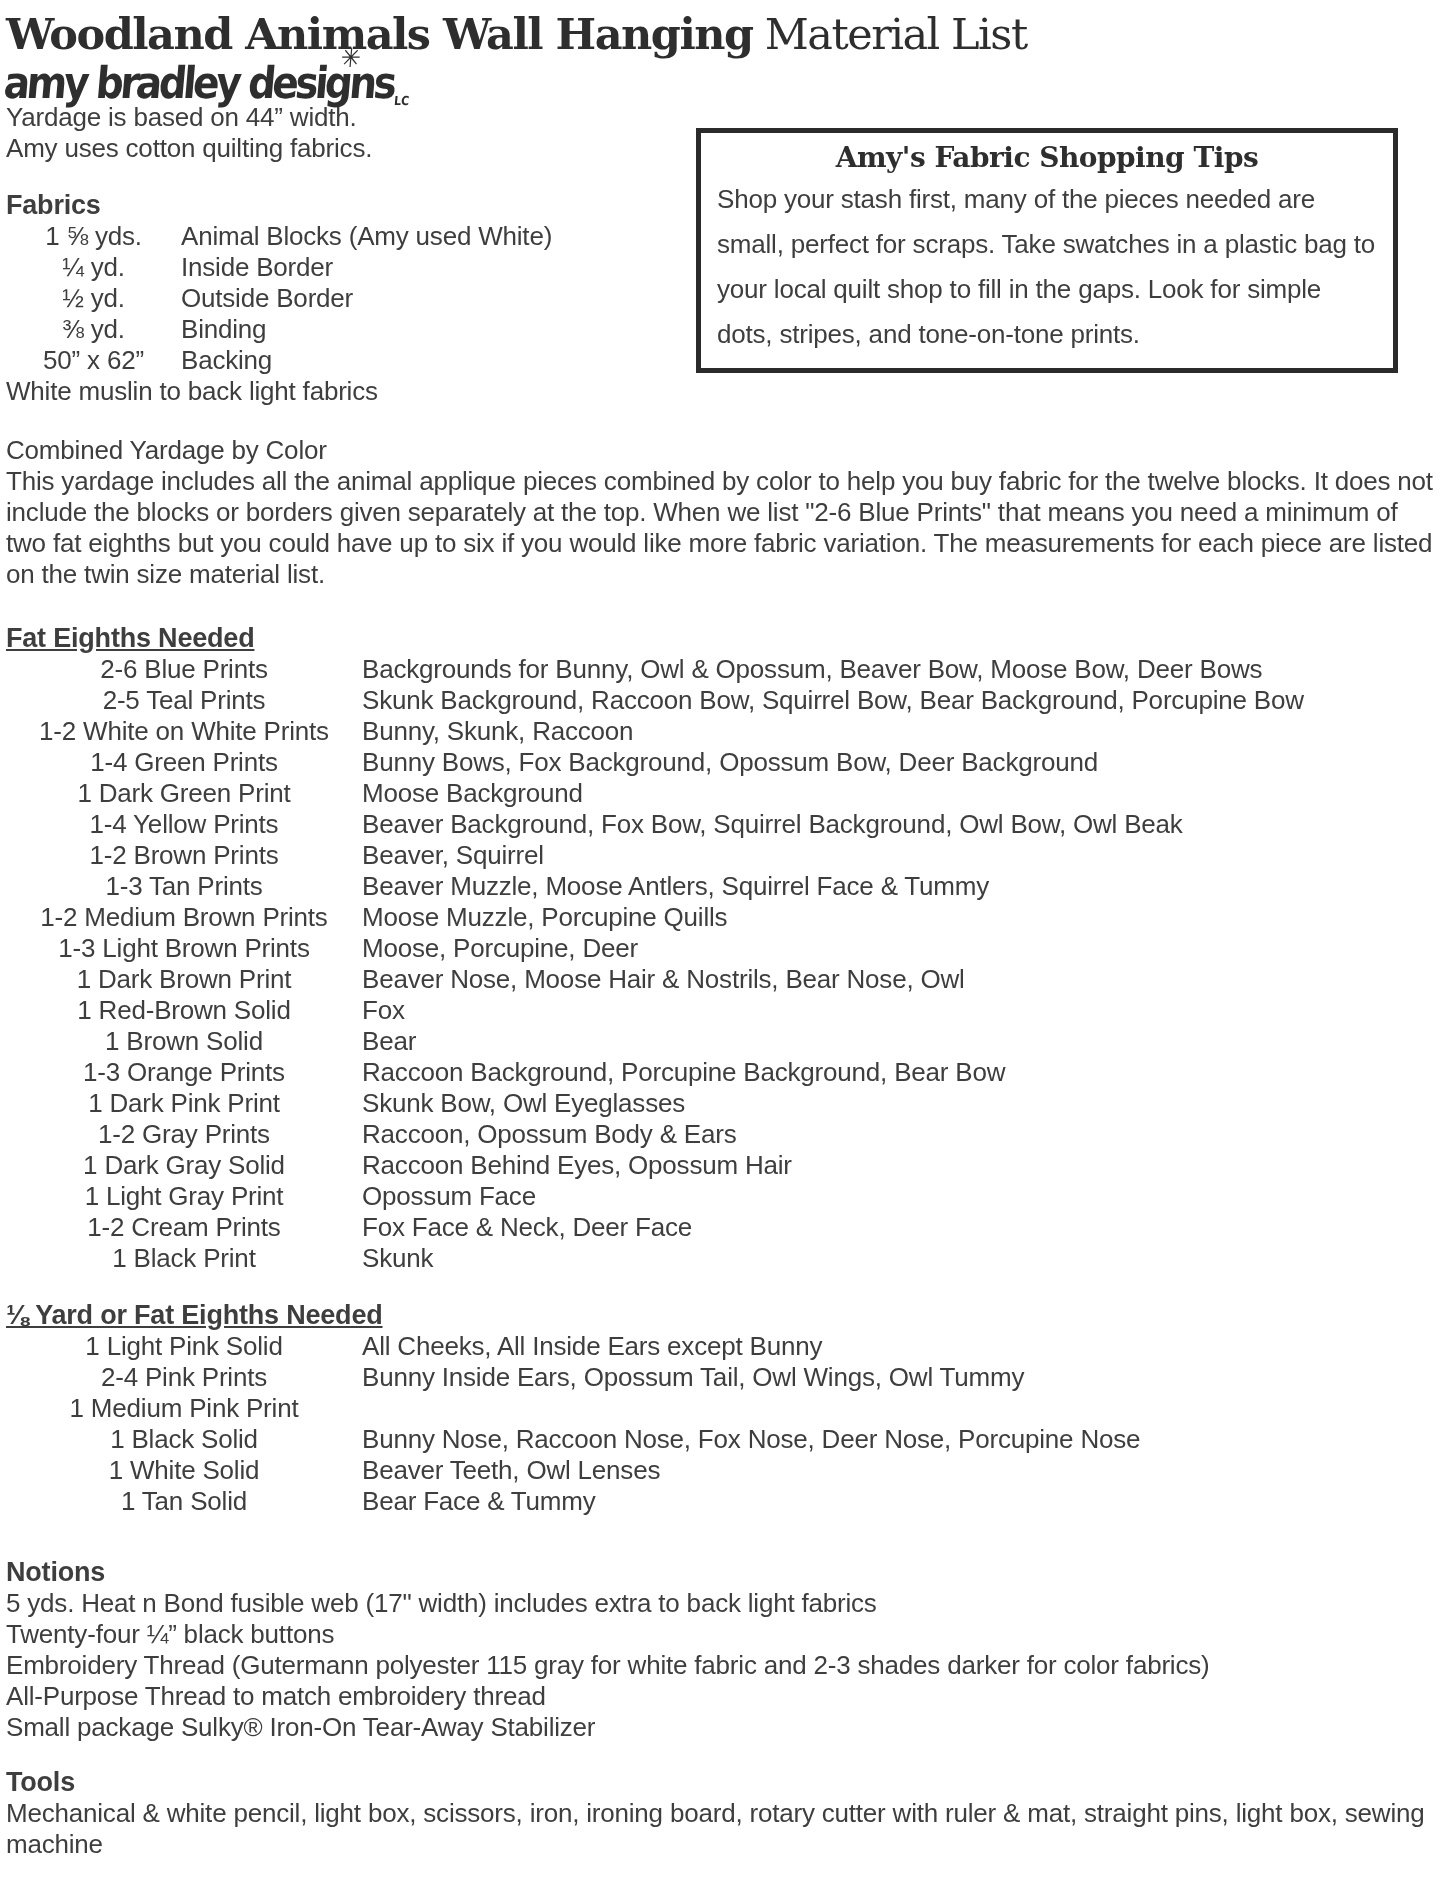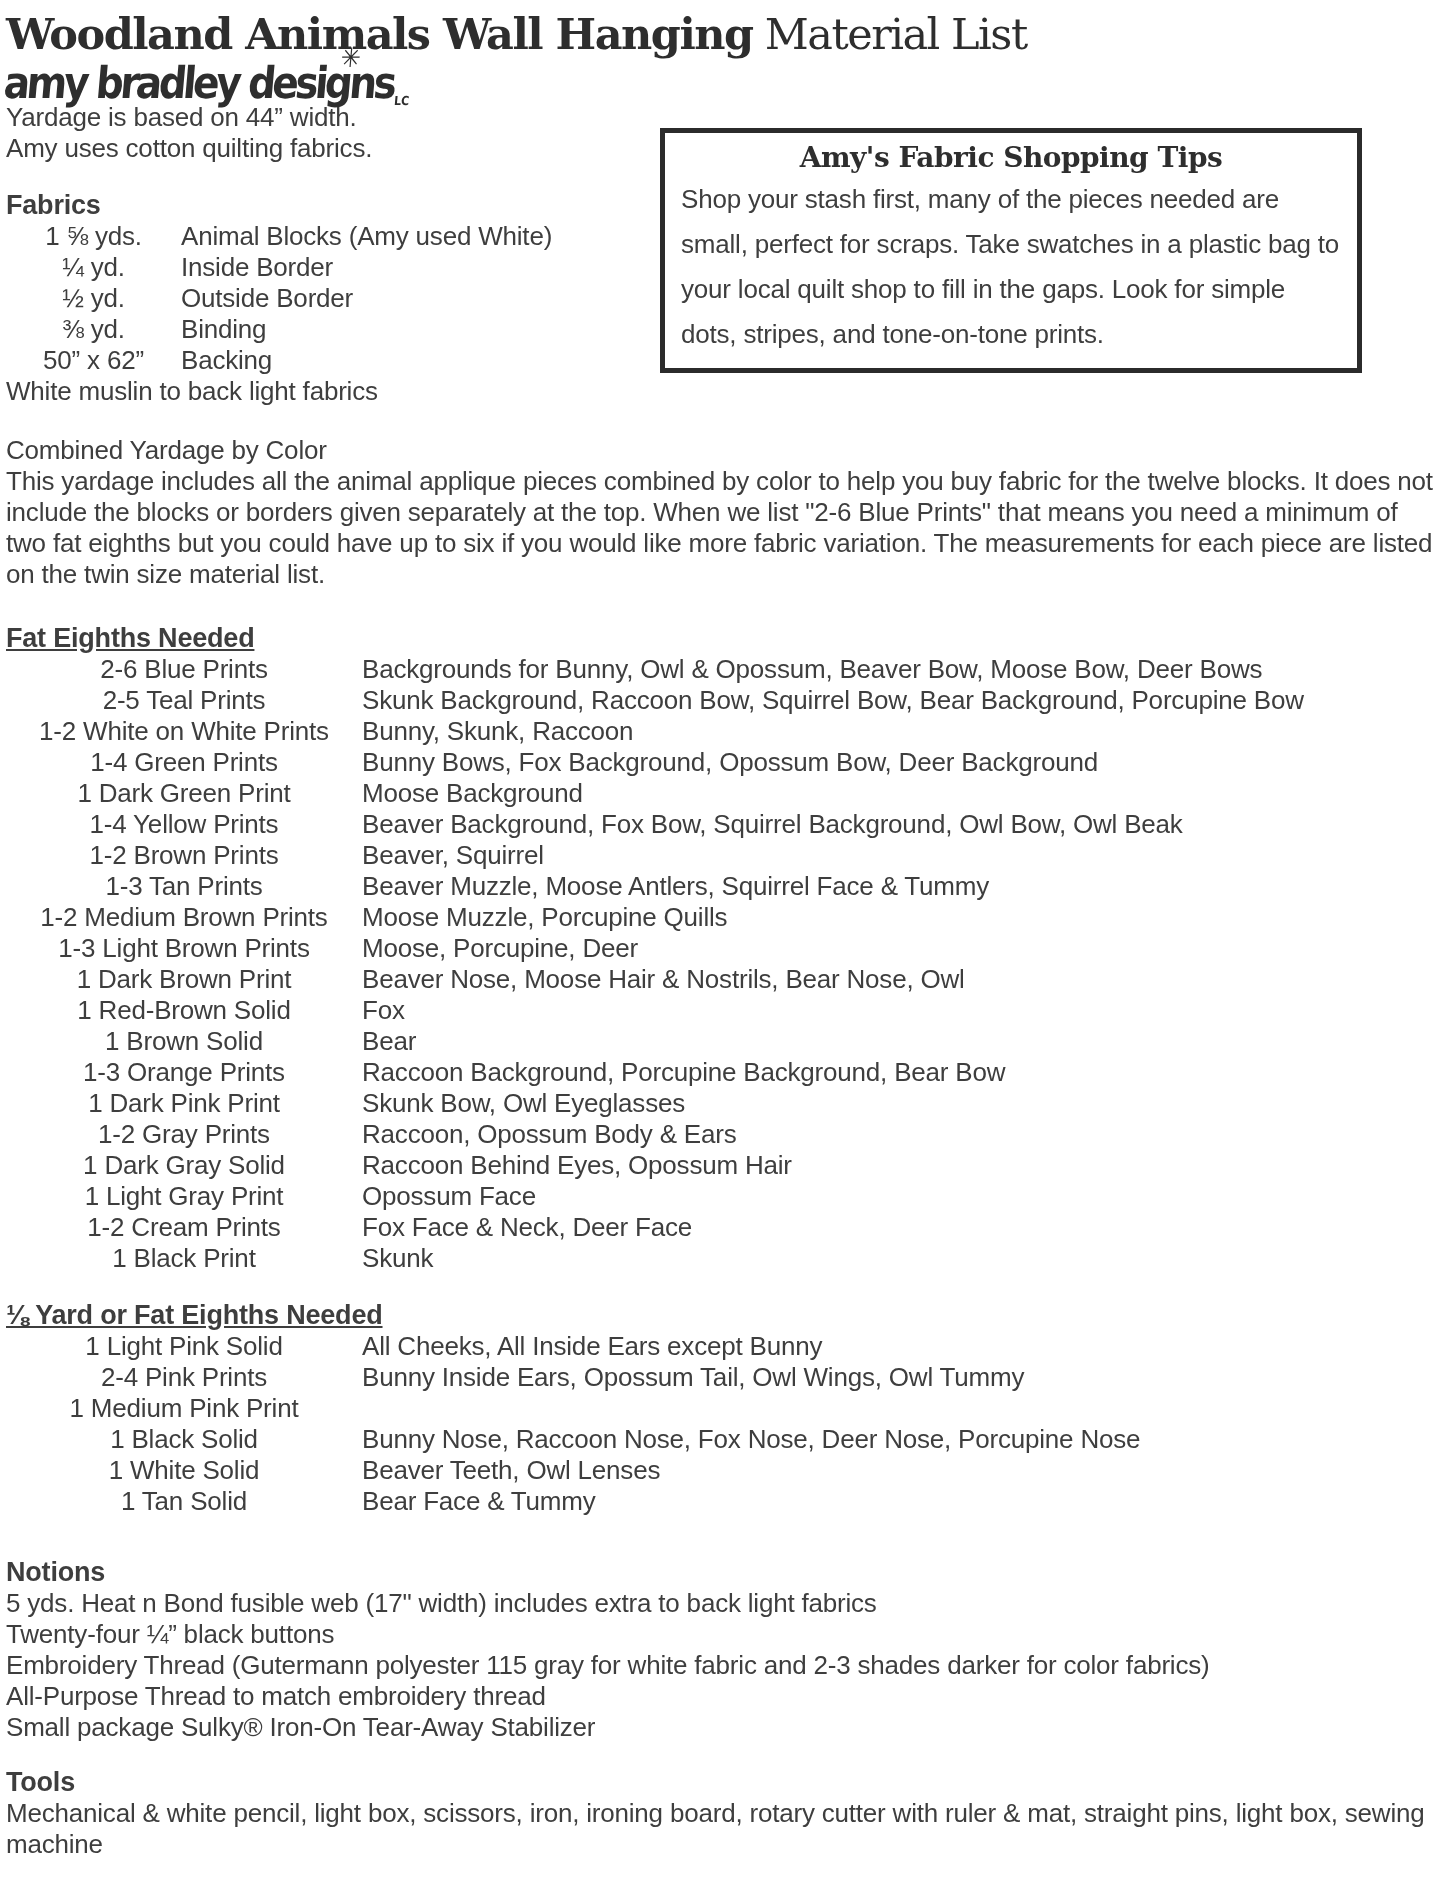--- a/index.html
+++ b/index.html
@@ -46,21 +46,21 @@
     position:relative; top:6px; left:2px;
   }
   .logo .sparkle {
     position:absolute; top:-15px; right:50px;
     font-size:24px; letter-spacing:0; color:#2e2e2e;
   }
   
   .intro { margin-top:20px; }
   
   .tips-box {
-    position:absolute; left:660px; top:128px;
+    position:absolute; left:696px; top:128px;
     width:702px; height:245px;
     border:5px solid #2b2b2b;
     padding:6px 16px 0 16px;
     background:#ffffff;
   }
   .tips-title {
     text-align:center;
     font-family:"DejaVu Serif", serif;
     font-weight:bold;
     font-size:28px;

